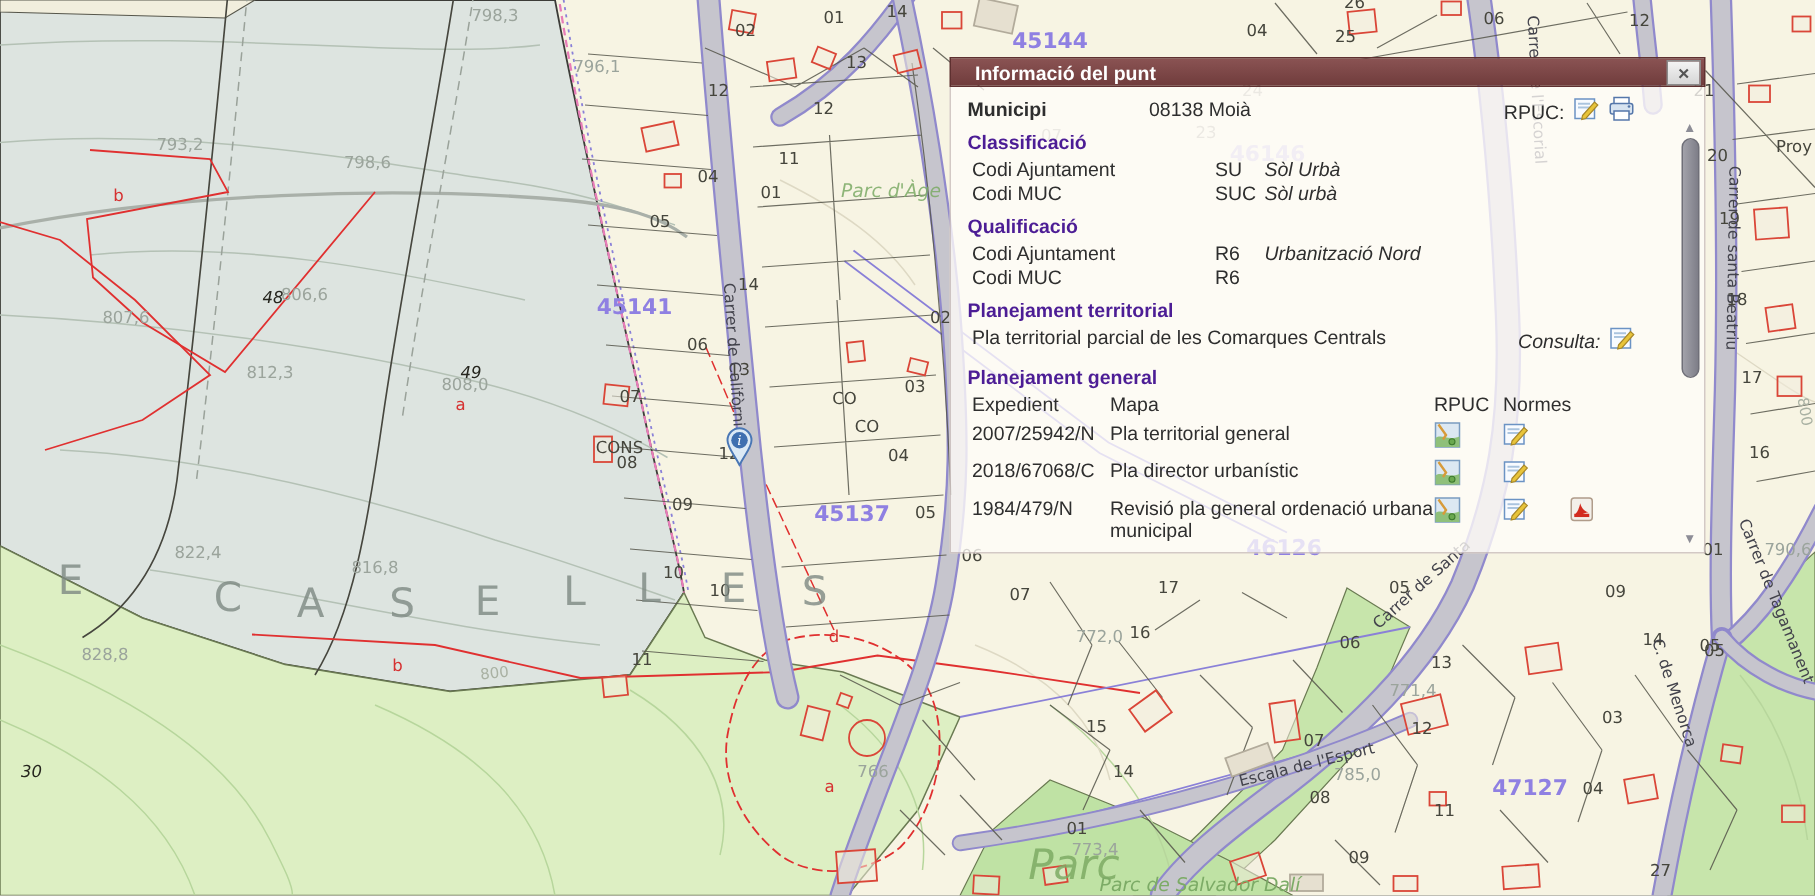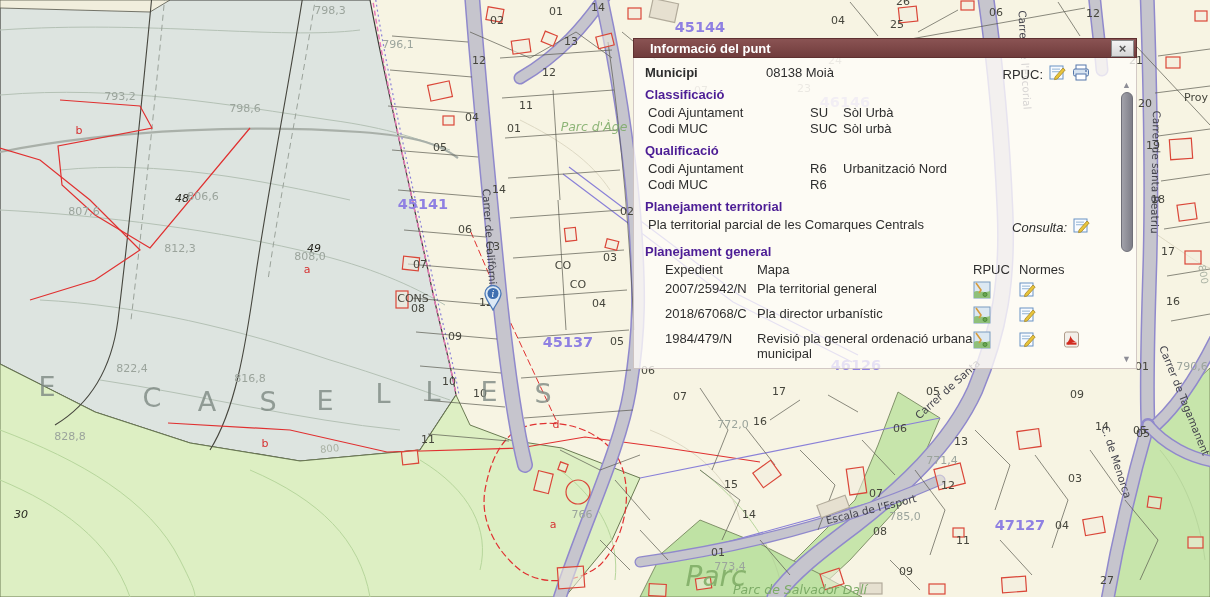--- a/index.html
+++ b/index.html
@@ -36,25 +36,25 @@
             padding:0;cursor:pointer;}
   .pbody{position:absolute;top:20px;left:0;right:0;bottom:0;
          background:rgba(255,252,249,.78);
          border:1px solid rgba(160,140,140,.45);border-top:none;
          padding:5px 24px 4px 11px;box-sizing:border-box;}
   .kv{display:flex;margin:2px 0;}
   .muni .k{width:121px;font-weight:bold;}
   .rpuc{position:absolute;top:6px;right:46px;display:flex;gap:6px;align-items:center;}
   .sec{font-weight:bold;margin:7px 0 3px;color:#4c1d95;}
   .crow{display:flex;padding-left:3px;margin:1px 0;}
-  .crow .l{width:162px;}.crow .c{width:33px;}.crow .d{flex:1;}
+  .crow .l{width:162px;}.crow .c{width:33px;}.crow .d{flex:1;font-style:italic;}
   .terr{display:flex;justify-content:space-between;padding-left:3px;margin:2px 0;}
   .consulta{display:flex;gap:6px;align-items:center;margin-right:22px;font-style:italic;}
   .ghead,.grow{display:grid;grid-template-columns:92px 216px 46px 44px 1fr;
-               align-items:start;padding-left:20px;}
+               align-items:start;padding-left:3px;}
   .ghead{margin:2px 0 3px;}
   .grow{margin:4px 0;}
   .icon{display:inline-block;vertical-align:middle;}
   
   .sbar{position:absolute;top:22px;right:3px;width:13px;bottom:4px;}
   .sarrow{position:absolute;left:0;width:13px;height:10px;color:#8d8d96;font-size:9px;
           line-height:10px;text-align:center;cursor:pointer;}
   .sarrow.up{top:0;} .sarrow.down{bottom:0;}
   .thumb{position:absolute;top:12px;left:1px;width:10px;height:158px;cursor:pointer;
          background:linear-gradient(90deg,#a2a2aa,#7e7e88);border:1px solid #6f6f78;border-radius:6px;}

